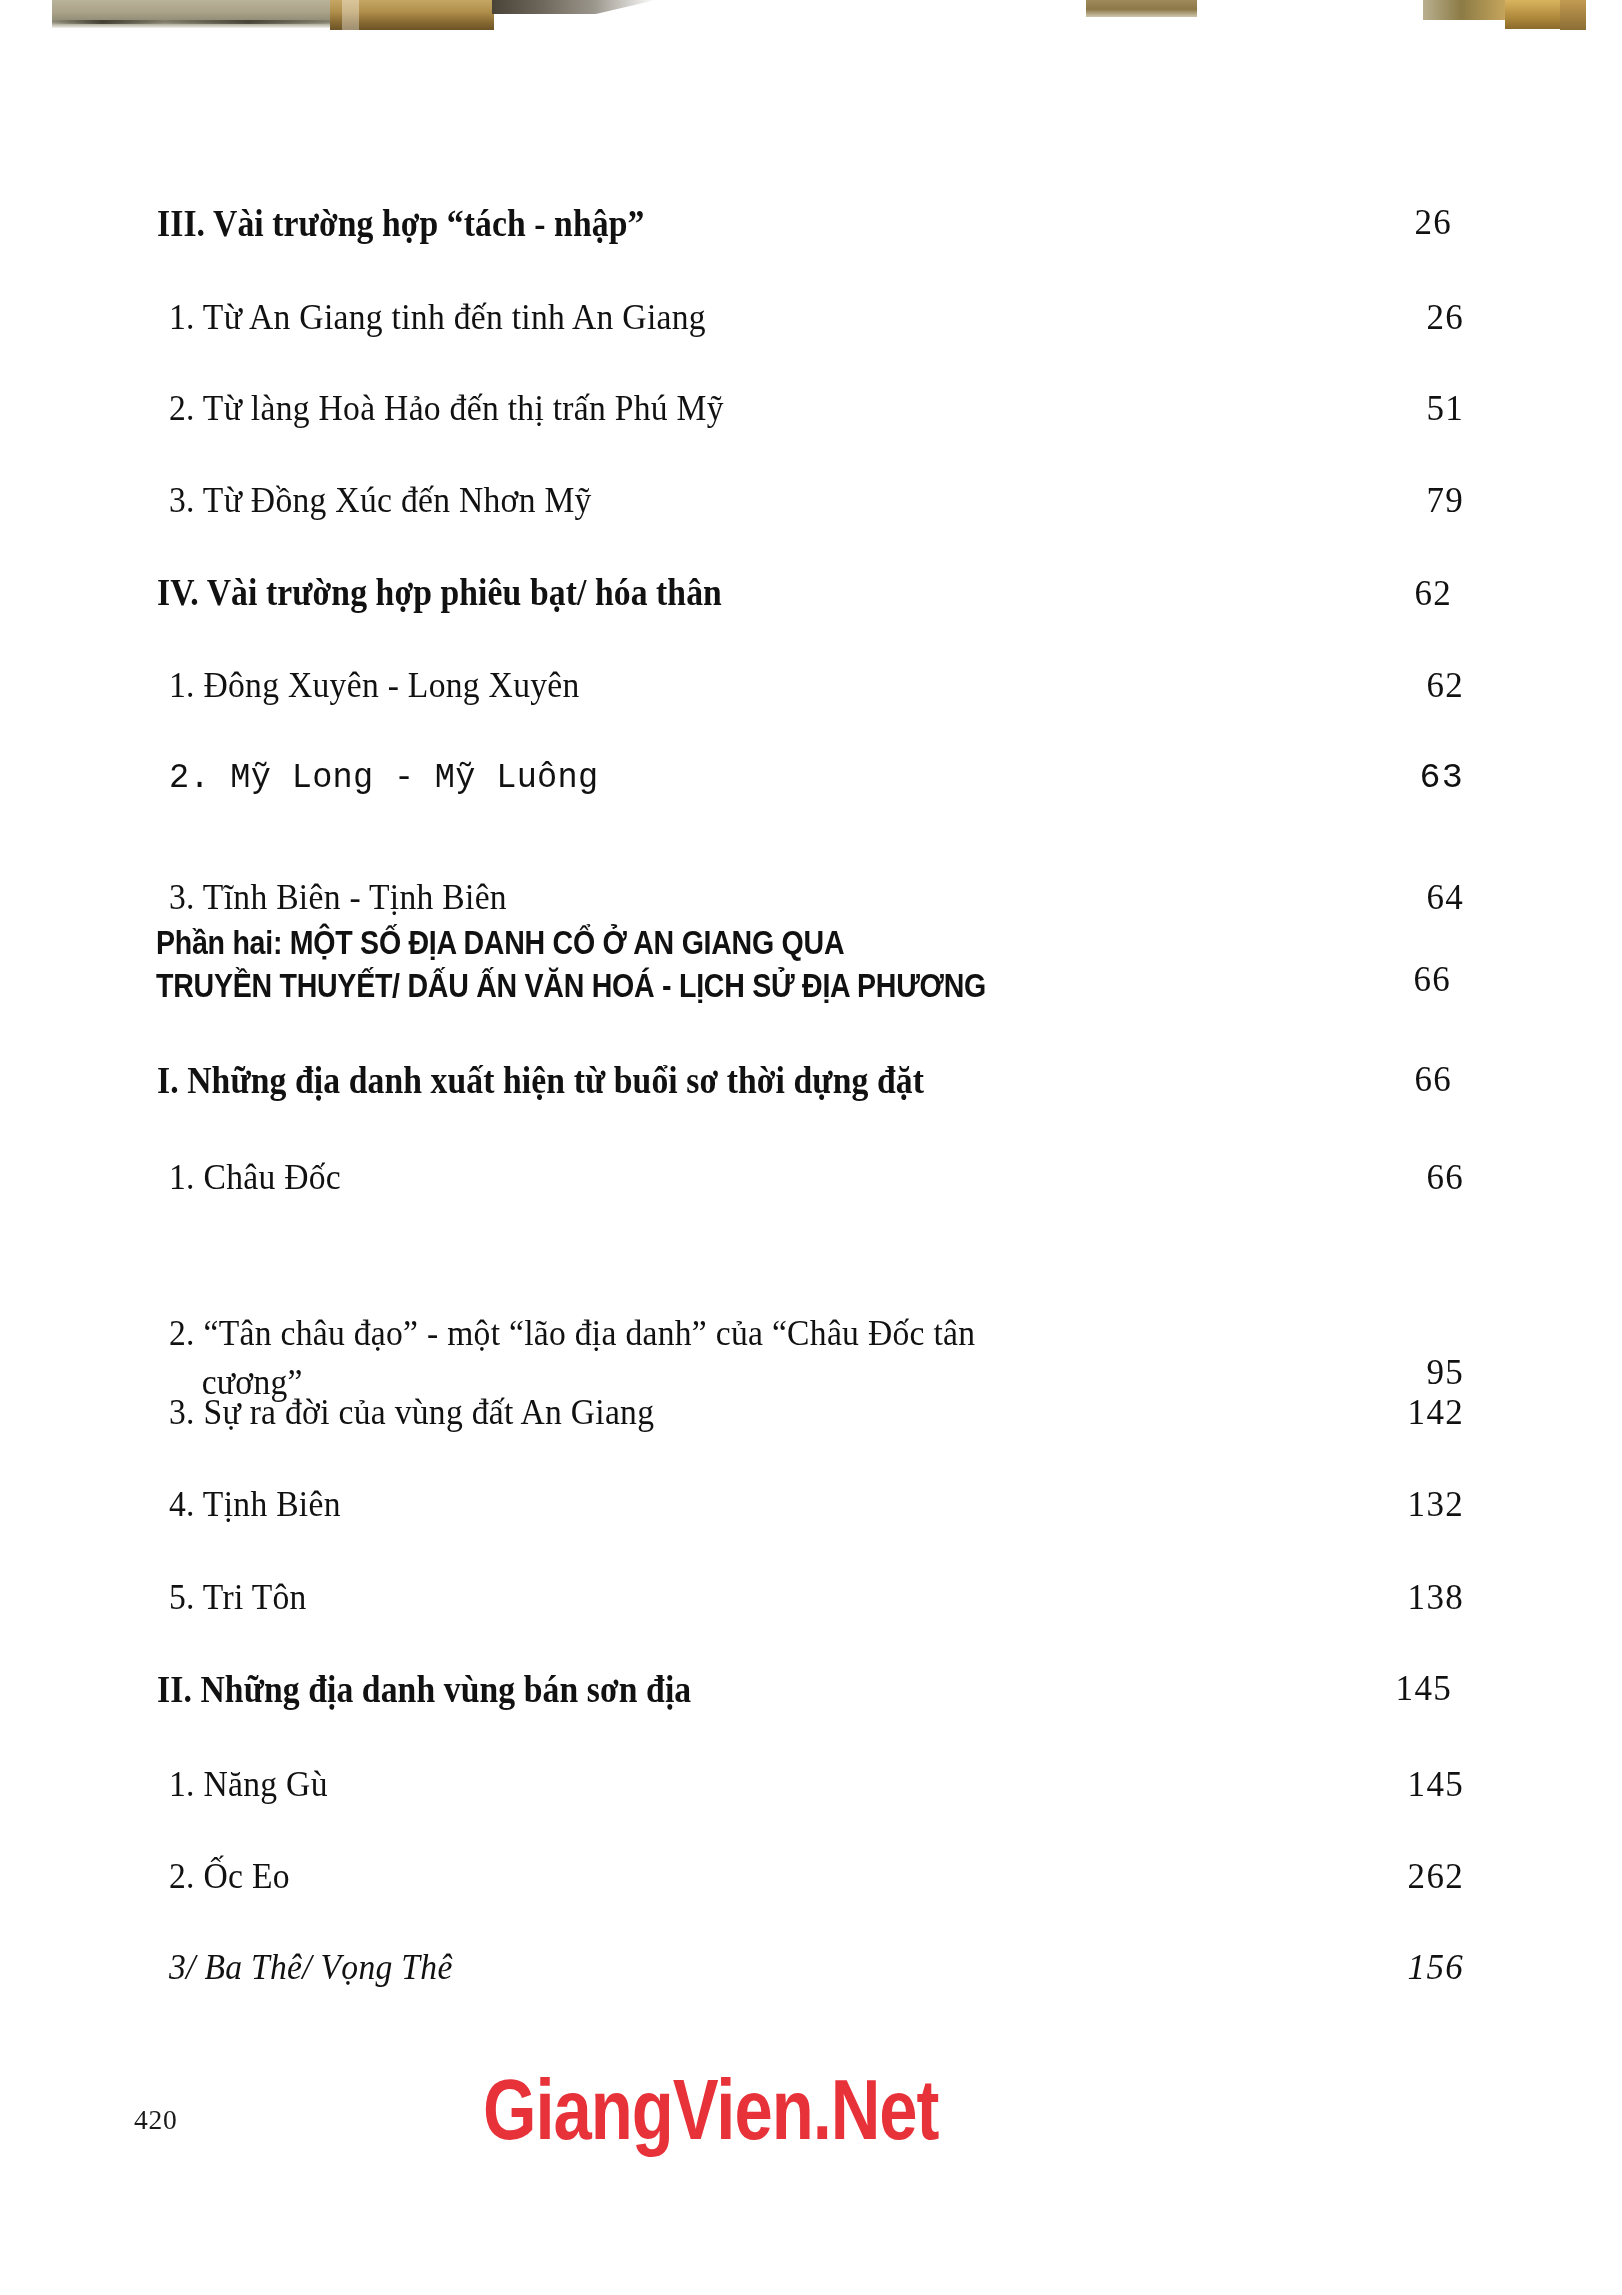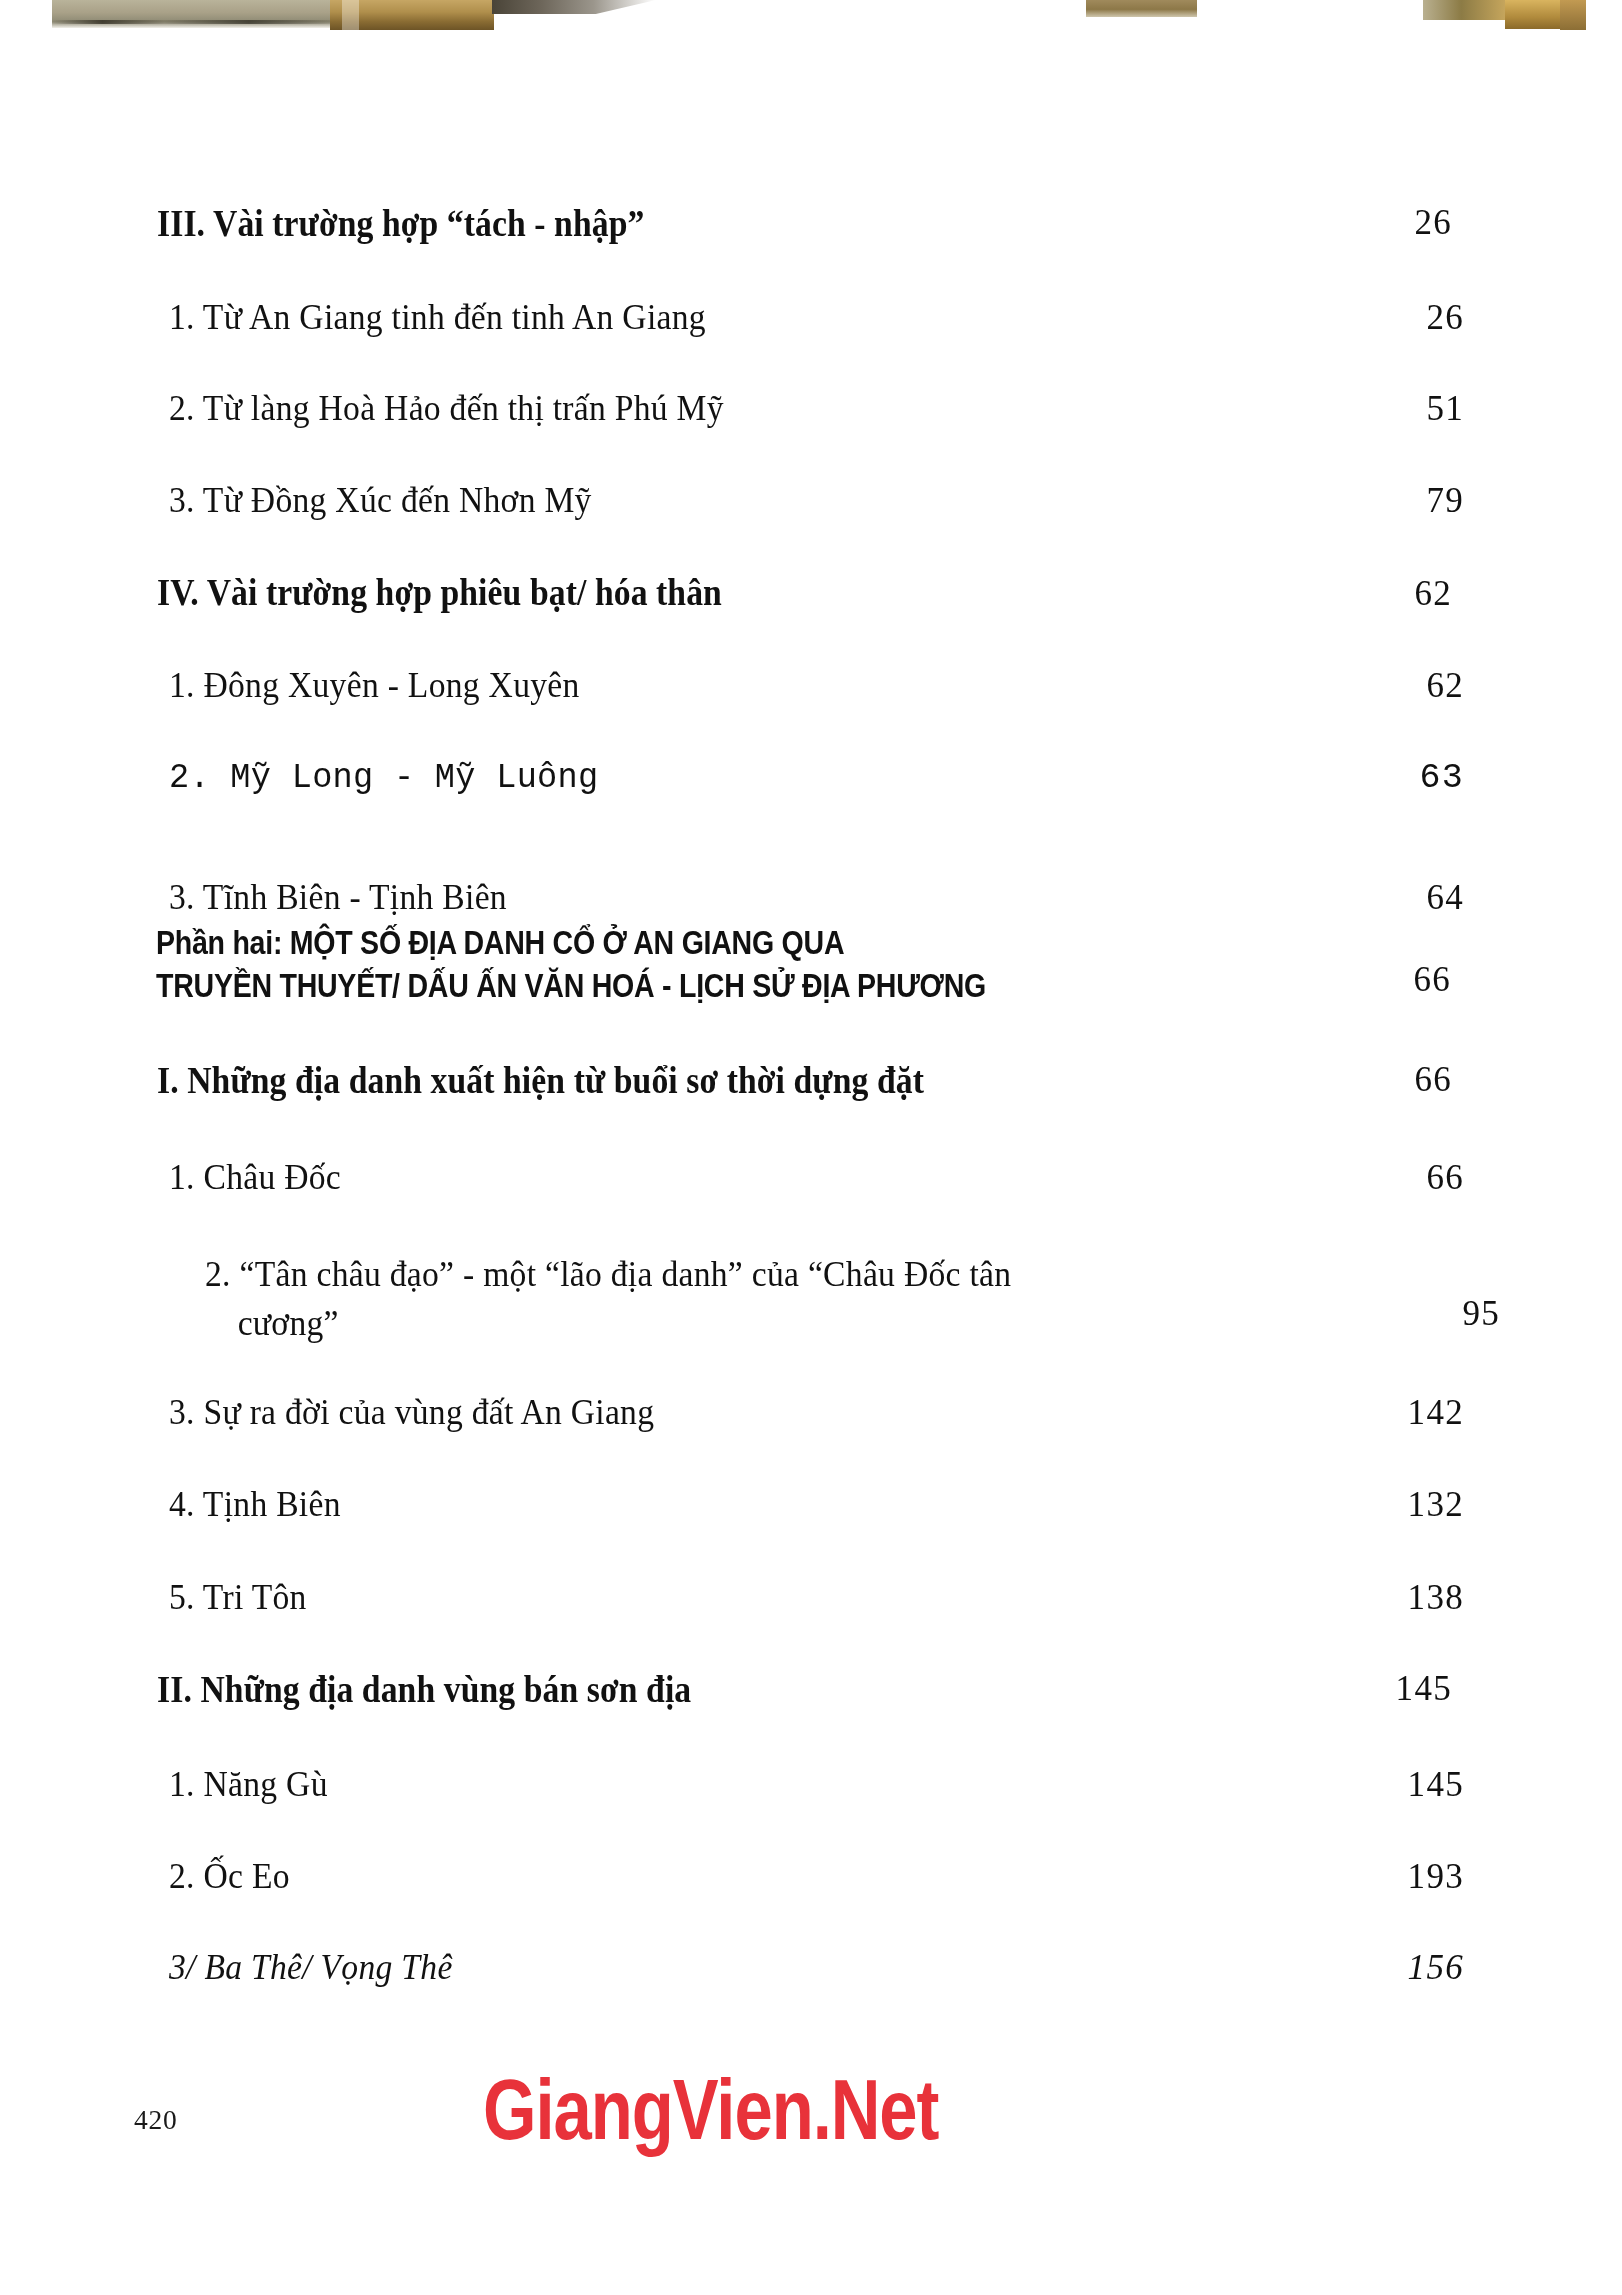--- a/index.html
+++ b/index.html
@@ -234,21 +234,21 @@
       <div class="page" style="top: 38px;">66</div>
     </div>
     <div class="row heading" style="top: 1060px;">
       <div class="label">I. Những địa danh xuất hiện từ buổi sơ thời dựng đặt</div>
       <div class="page">66</div>
     </div>
     <div class="row entry" style="top: 1158px;">
       <div class="label">1. Châu Đốc</div>
       <div class="page">66</div>
     </div>
-    <div class="row entry wrap" style="top: 1250px; margin-left: 36px;">
+    <div class="row entry wrap" style="top: 1309px;">
       <div class="label"><span>2. “Tân châu đạo” - một “lão địa danh” của “Châu Đốc  tân</span><span class="wrap-cont">cương”</span></div>
       <div class="page" style="top: 44px;">95</div>
     </div>
     <div class="row entry" style="top: 1393px;">
       <div class="label">3. Sự ra đời của vùng đất An Giang</div>
       <div class="page">142</div>
     </div>
     <div class="row entry" style="top: 1485px;">
       <div class="label">4. Tịnh Biên</div>
       <div class="page">132</div>
@@ -260,21 +260,21 @@
     <div class="row heading" style="top: 1669px;">
       <div class="label">II. Những địa danh vùng bán sơn địa</div>
       <div class="page">145</div>
     </div>
     <div class="row entry" style="top: 1765px;">
       <div class="label">1. Năng Gù</div>
       <div class="page">145</div>
     </div>
     <div class="row entry" style="top: 1857px;">
       <div class="label">2. Ốc Eo</div>
-      <div class="page">193</div>
+      <div class="page">262</div>
     </div>
     <div class="row entry" style="top: 1948px; font-style: italic;">
       <div class="label">3/ Ba Thê/ Vọng Thê</div>
       <div class="page">156</div>
     </div>
   </div>
 
 <div class="folio">420</div>
 
 <div class="watermark" style="color: rgb(232, 50, 58);">GiangVien.Net</div>

